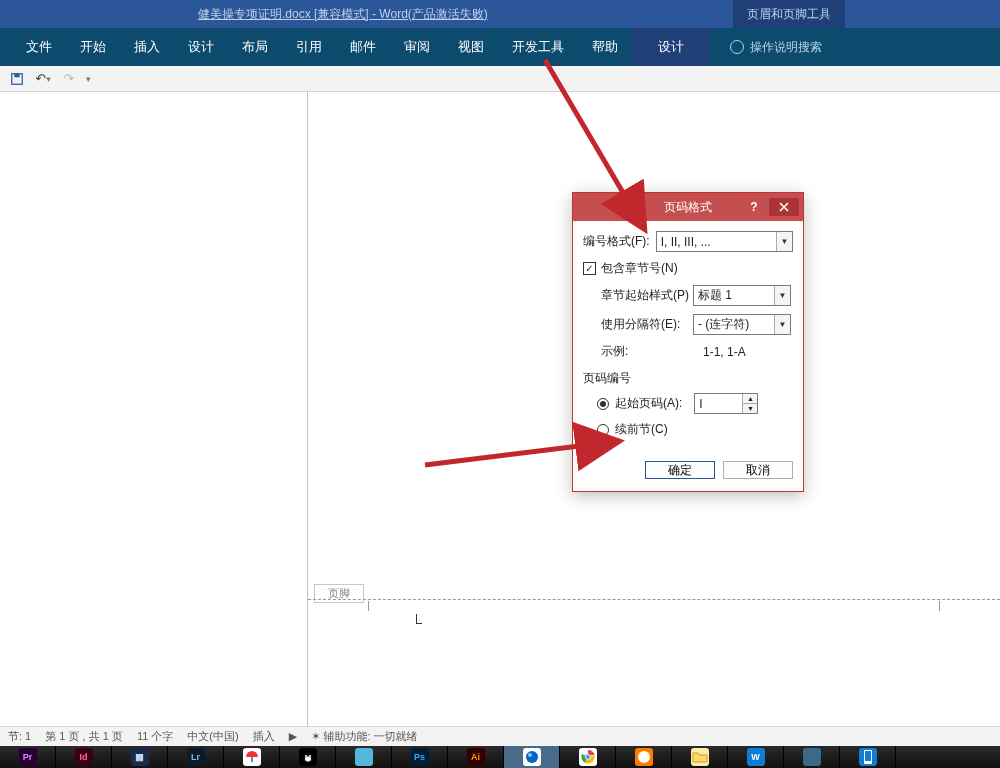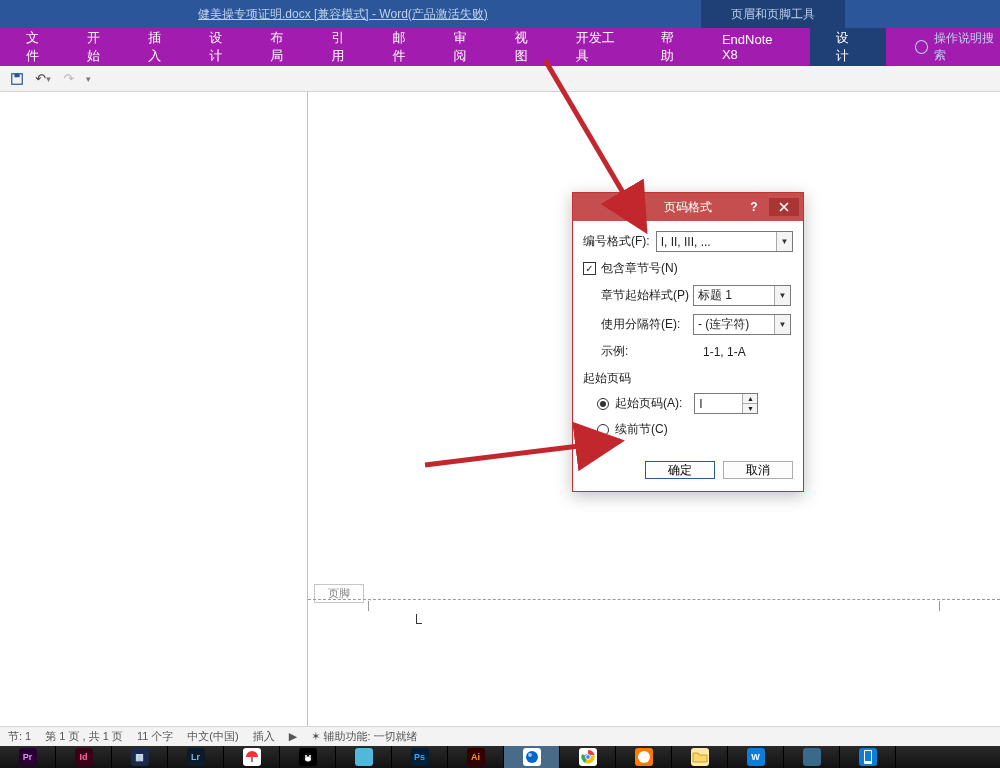--- a/index.html
+++ b/index.html
@@ -1,24 +1,24 @@
 <!DOCTYPE html>
 <html><head>
 <meta charset="utf-8">
 <style>
 * { box-sizing: border-box; margin: 0; padding: 0; font-family: "Microsoft YaHei", "Segoe UI", sans-serif; }
 body { width: 1000px; height: 768px; background: #fff; overflow: hidden; position: relative; }
 
 
 .titlebar { height: 28px; background: #2b579a; display: flex; align-items: center; color: #bdd1ea; font-size: 12px; position: relative; }
 .titlebar-title { position: absolute; left: 198px; text-decoration: underline; }
-.contextual-tab-label { position: absolute; right: 155px; background: #1f3f77; color: #bdd1ea; padding: 4px 30px; font-size: 12px; height: 28px; display: flex; align-items: center; }
-
-
-.ribbon { height: 38px; background: #a21caf; display: flex; align-items: center; padding: 0 0 0 12px; color: #fff; font-size: 13px; gap: 9px; }
+.contextual-tab-label { position: absolute; right: 155px; background: #1f3f77; color: #bdd1ea; padding: 4px 14px; font-size: 12px; height: 28px; display: flex; align-items: center; }
+
+
+.ribbon { height: 38px; background: #0c4a6e; display: flex; align-items: center; padding: 0 0 0 12px; color: #fff; font-size: 13px; }
 .ribbon-tab { padding: 0 14px; height: 38px; display: flex; align-items: center; cursor: pointer; }
 .ribbon-tab.contextual { background: #1f3f77; padding: 0 26px; }
 .tell-me { display: flex; align-items: center; margin-left: 20px; color: #bdd1ea; font-size: 12px; }
 .bulb-icon { width: 14px; height: 14px; margin-right: 6px; border-radius: 50%; border: 1.5px solid #bdd1ea; position: relative; }
 
 
 .qat { height: 26px; background: #f3f3f3; border-bottom: 1px solid #d4d4d4; display: flex; align-items: center; padding: 0 8px; gap: 8px; }
 .qat-btn { width: 18px; height: 18px; display: flex; align-items: center; justify-content: center; color: #444; font-size: 13px; }
 .save-icon svg { width: 14px; height: 14px; }
 .chev { font-size: 9px; color: #777; }
@@ -86,21 +86,20 @@
   <div class="ribbon-tab">开始</div>
   <div class="ribbon-tab">插入</div>
   <div class="ribbon-tab">设计</div>
   <div class="ribbon-tab">布局</div>
   <div class="ribbon-tab">引用</div>
   <div class="ribbon-tab">邮件</div>
   <div class="ribbon-tab">审阅</div>
   <div class="ribbon-tab">视图</div>
   <div class="ribbon-tab">开发工具</div>
   <div class="ribbon-tab">帮助</div>
-  <div class="ribbon-tab">EndNote X8</div>
   <div class="ribbon-tab contextual">设计</div>
   <div class="tell-me">
     <span class="bulb-icon"></span>
     <span>操作说明搜索</span>
   </div>
 </div>
 
 <div class="qat">
   <div class="qat-btn save-icon">
     <svg viewBox="0 0 16 16">
@@ -158,21 +157,21 @@
         <div class="combo">
           <span>-  (连字符)</span>
           <span class="combo-arrow">▼</span>
         </div>
       </div>
       <div class="row">
         <label>示例:</label>
         <span class="example-val">1-1, 1-A</span>
       </div>
     </div>
-    <div class="group-label">起始页码</div>
+    <div class="group-label">页码编号</div>
     <div class="radio-row">
       <div class="radio checked"></div>
       <label>起始页码(A):</label>
       <div class="spinner">
         <span>I</span>
         <div class="spinner-btns">
           <div>▲</div>
           <div>▼</div>
         </div>
       </div>

